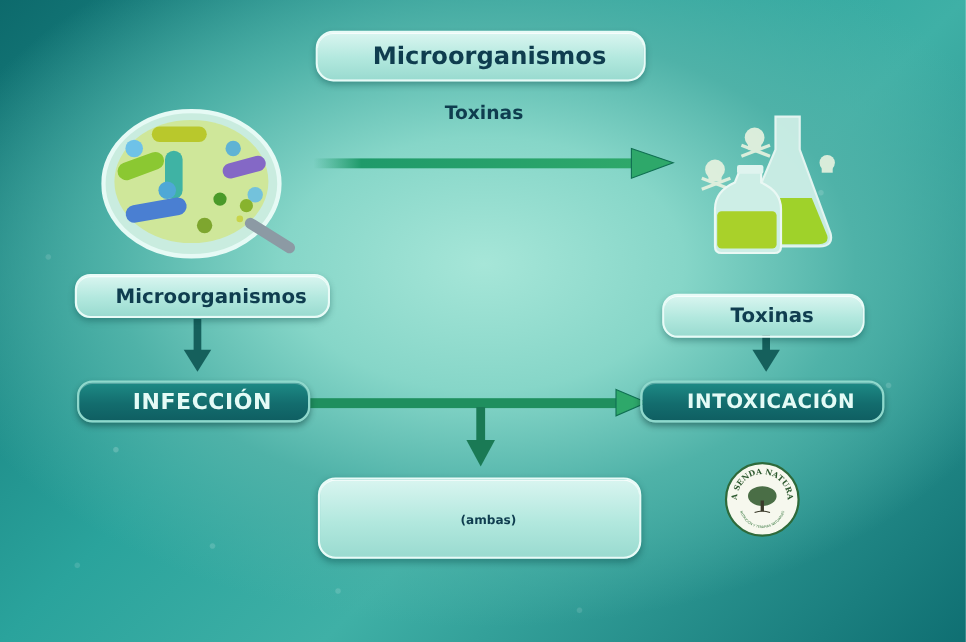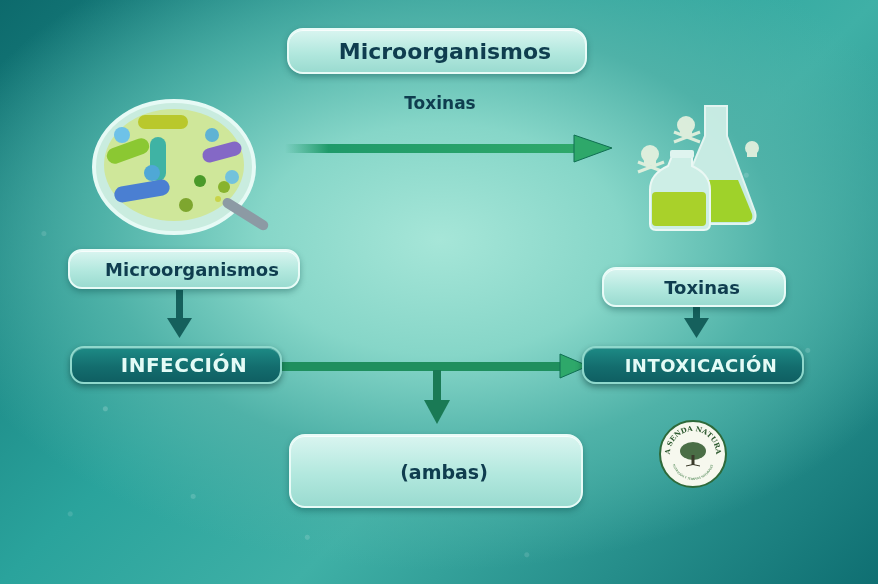--- a/index.html
+++ b/index.html
@@ -39,21 +39,21 @@
       box-shadow: 0 3px 6px rgba(0,40,40,0.45), inset 0 1px 0 rgba(255,255,255,0.25);
       color: #e4fbf6; letter-spacing: 0.5px;
     }
     #node-top { left: 287px; top: 28px; width: 300px; height: 46px; font-size: 22px; border-radius: 16px; }
     #label-produce { position: absolute; left: 380px; top: 93px; width: 120px; text-align: center; font-size: 17px; font-weight: bold; color: #0f3d4f; }
     #node-micro { left: 68px; top: 249px; width: 232px; height: 40px; font-size: 18px; }
     #node-toxinas { left: 602px; top: 267px; width: 184px; height: 40px; font-size: 18px; }
     #node-infeccion { left: 70px; top: 346px; width: 212px; height: 38px; font-size: 20px; }
     #node-intox { left: 582px; top: 346px; width: 222px; height: 38px; font-size: 18px; }
     #node-toxinf { left: 289px; top: 434px; width: 294px; height: 74px; font-size: 22px; border-radius: 16px; }
-    #node-toxinf .sub { font-size: 19px; font-weight: bold; margin-top: 2px; }
+    #node-toxinf .sub { font-size: 11px; font-weight: bold; margin-top: 2px; }
 
     .arrow-svg { position: absolute; left: 0; top: 0; width: 878px; height: 584px; pointer-events: none; }
 
     #illus-petri { position: absolute; left: 92px; top: 95px; width: 190px; height: 150px; }
     #illus-flasks { position: absolute; left: 610px; top: 80px; width: 160px; height: 160px; }
     #logo { position: absolute; left: 658px; top: 419px; width: 70px; height: 70px; }
   </style>
 </head>
 <body>
 

